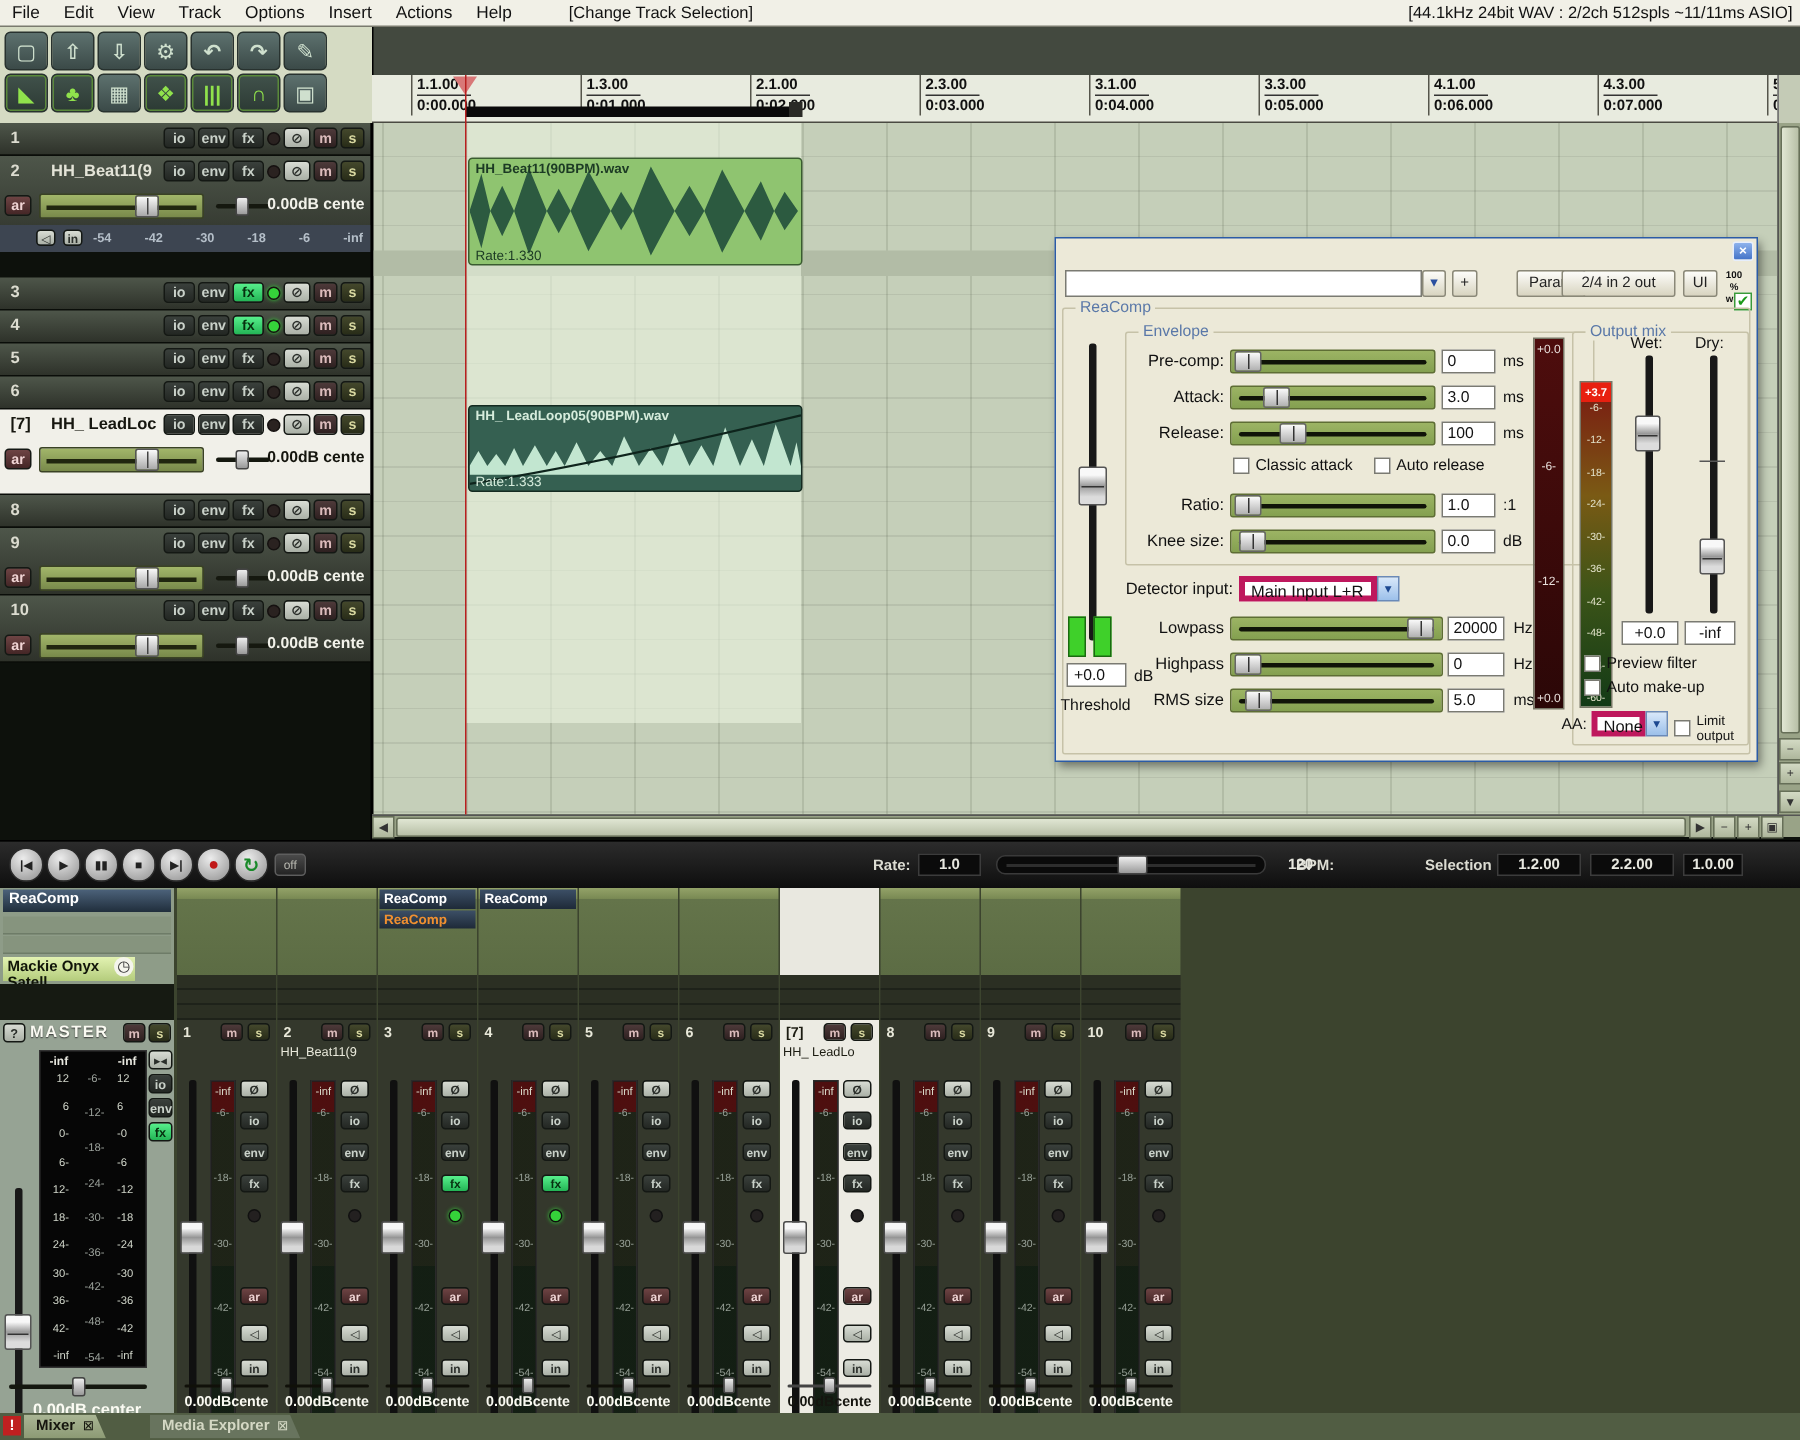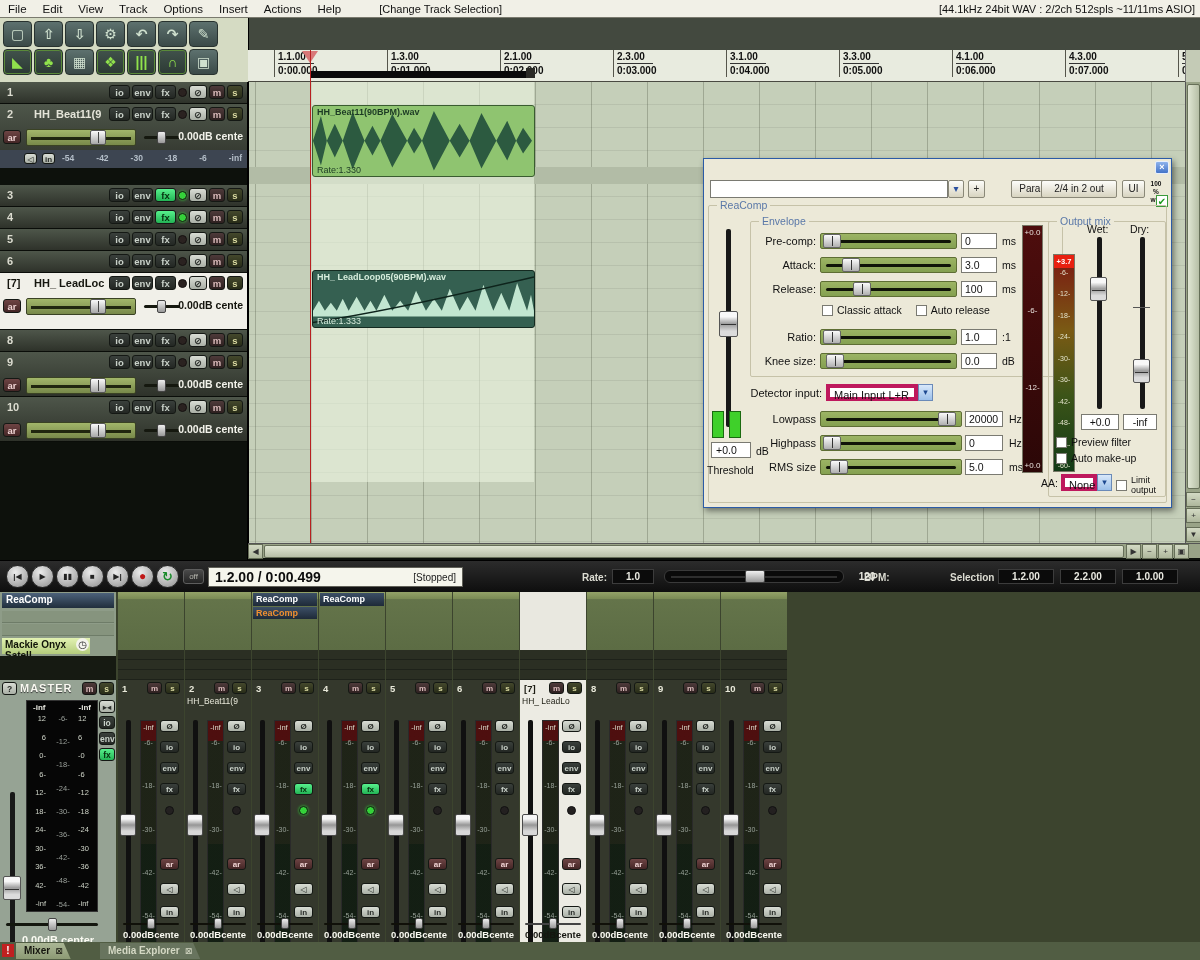--- a/index.html
+++ b/index.html
@@ -837,35 +837,31 @@
 
     <span class="tpb">|◀</span>
         <span class="tpb">▶</span>
         <span class="tpb">▮▮</span>
         <span class="tpb">■</span>
         <span class="tpb">▶|</span>
         <span class="tpb red">●</span>
         <span class="tpb green">↻</span>
       </div>
     <span id="tp-off">off</span>
-    <div id="tp-display">
-      <span id="tp-pos">1.2.00 / 0:00.499</span>
-      <span id="tp-status">[Stopped]</span>
-    </div>
     <span class="tp-label" style="left:582px">Rate:</span>
     <span class="tp-box" style="left:612px;width:42px">1.0</span>
     <div id="rate-slider">
         <span id="rate-thumb"></span>
       </div>
     <span class="tp-label" style="left:864px">BPM:</span>
     <span class="tp-box" style="left:850px;width:34px;background:transparent;border:none;line-height:15px">120</span>
     <span class="tp-label" style="left:950px;width:46px;overflow:hidden;white-space:nowrap;display:inline-block">Selection</span>
     <span class="tp-box" style="left:998px;width:56px">1.2.00</span>
     <span class="tp-box" style="left:1060px;width:56px">2.2.00</span>
-    <span class="tp-box" style="left:1122px;width:56px">1.0.00</span>
+    <span class="tp-box" style="left:1122px;width:40px">1.0.00</span>
   </div>
 
   <div id="mixer">
     <div id="master">
       <div id="mfx">
         <div class="mfx-slot1">ReaComp</div>
         <div class="mfx-empty" style="top:19px"></div>
         <div class="mfx-empty" style="top:32px"></div>
       </div>
       <div id="mhw"><span>Mackie Onyx Satell</span><span id="mhw-clock">◷</span></div>

